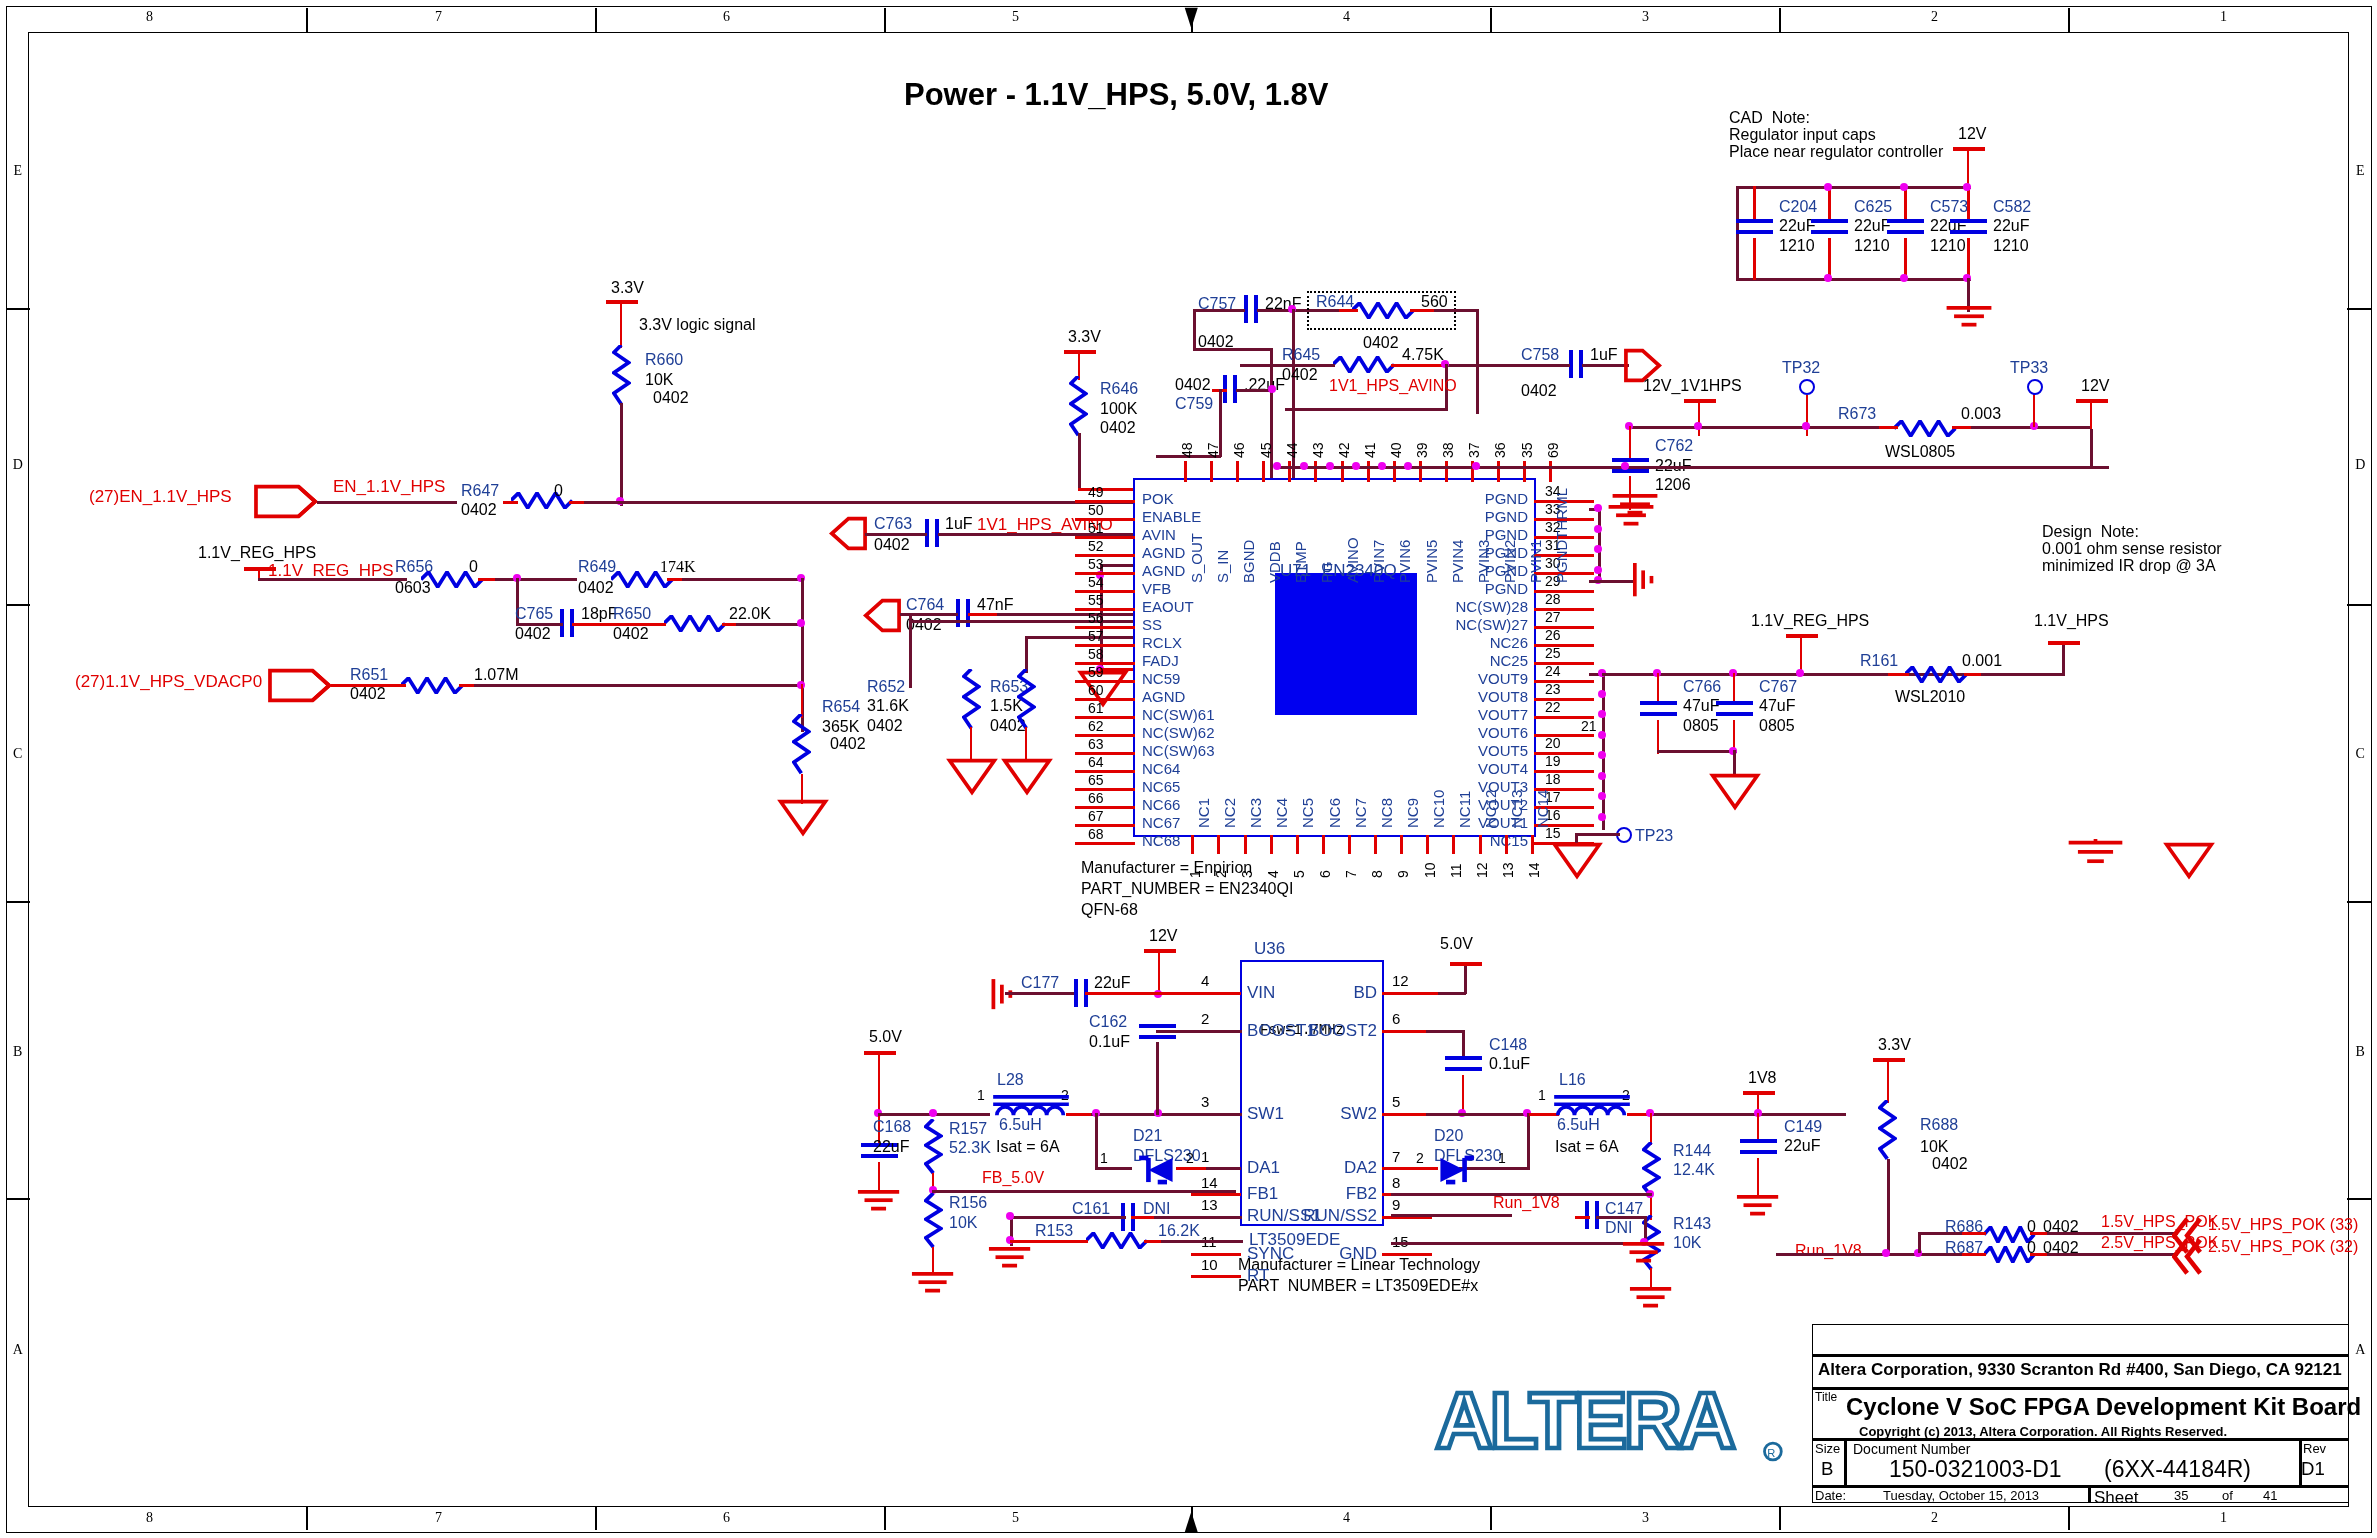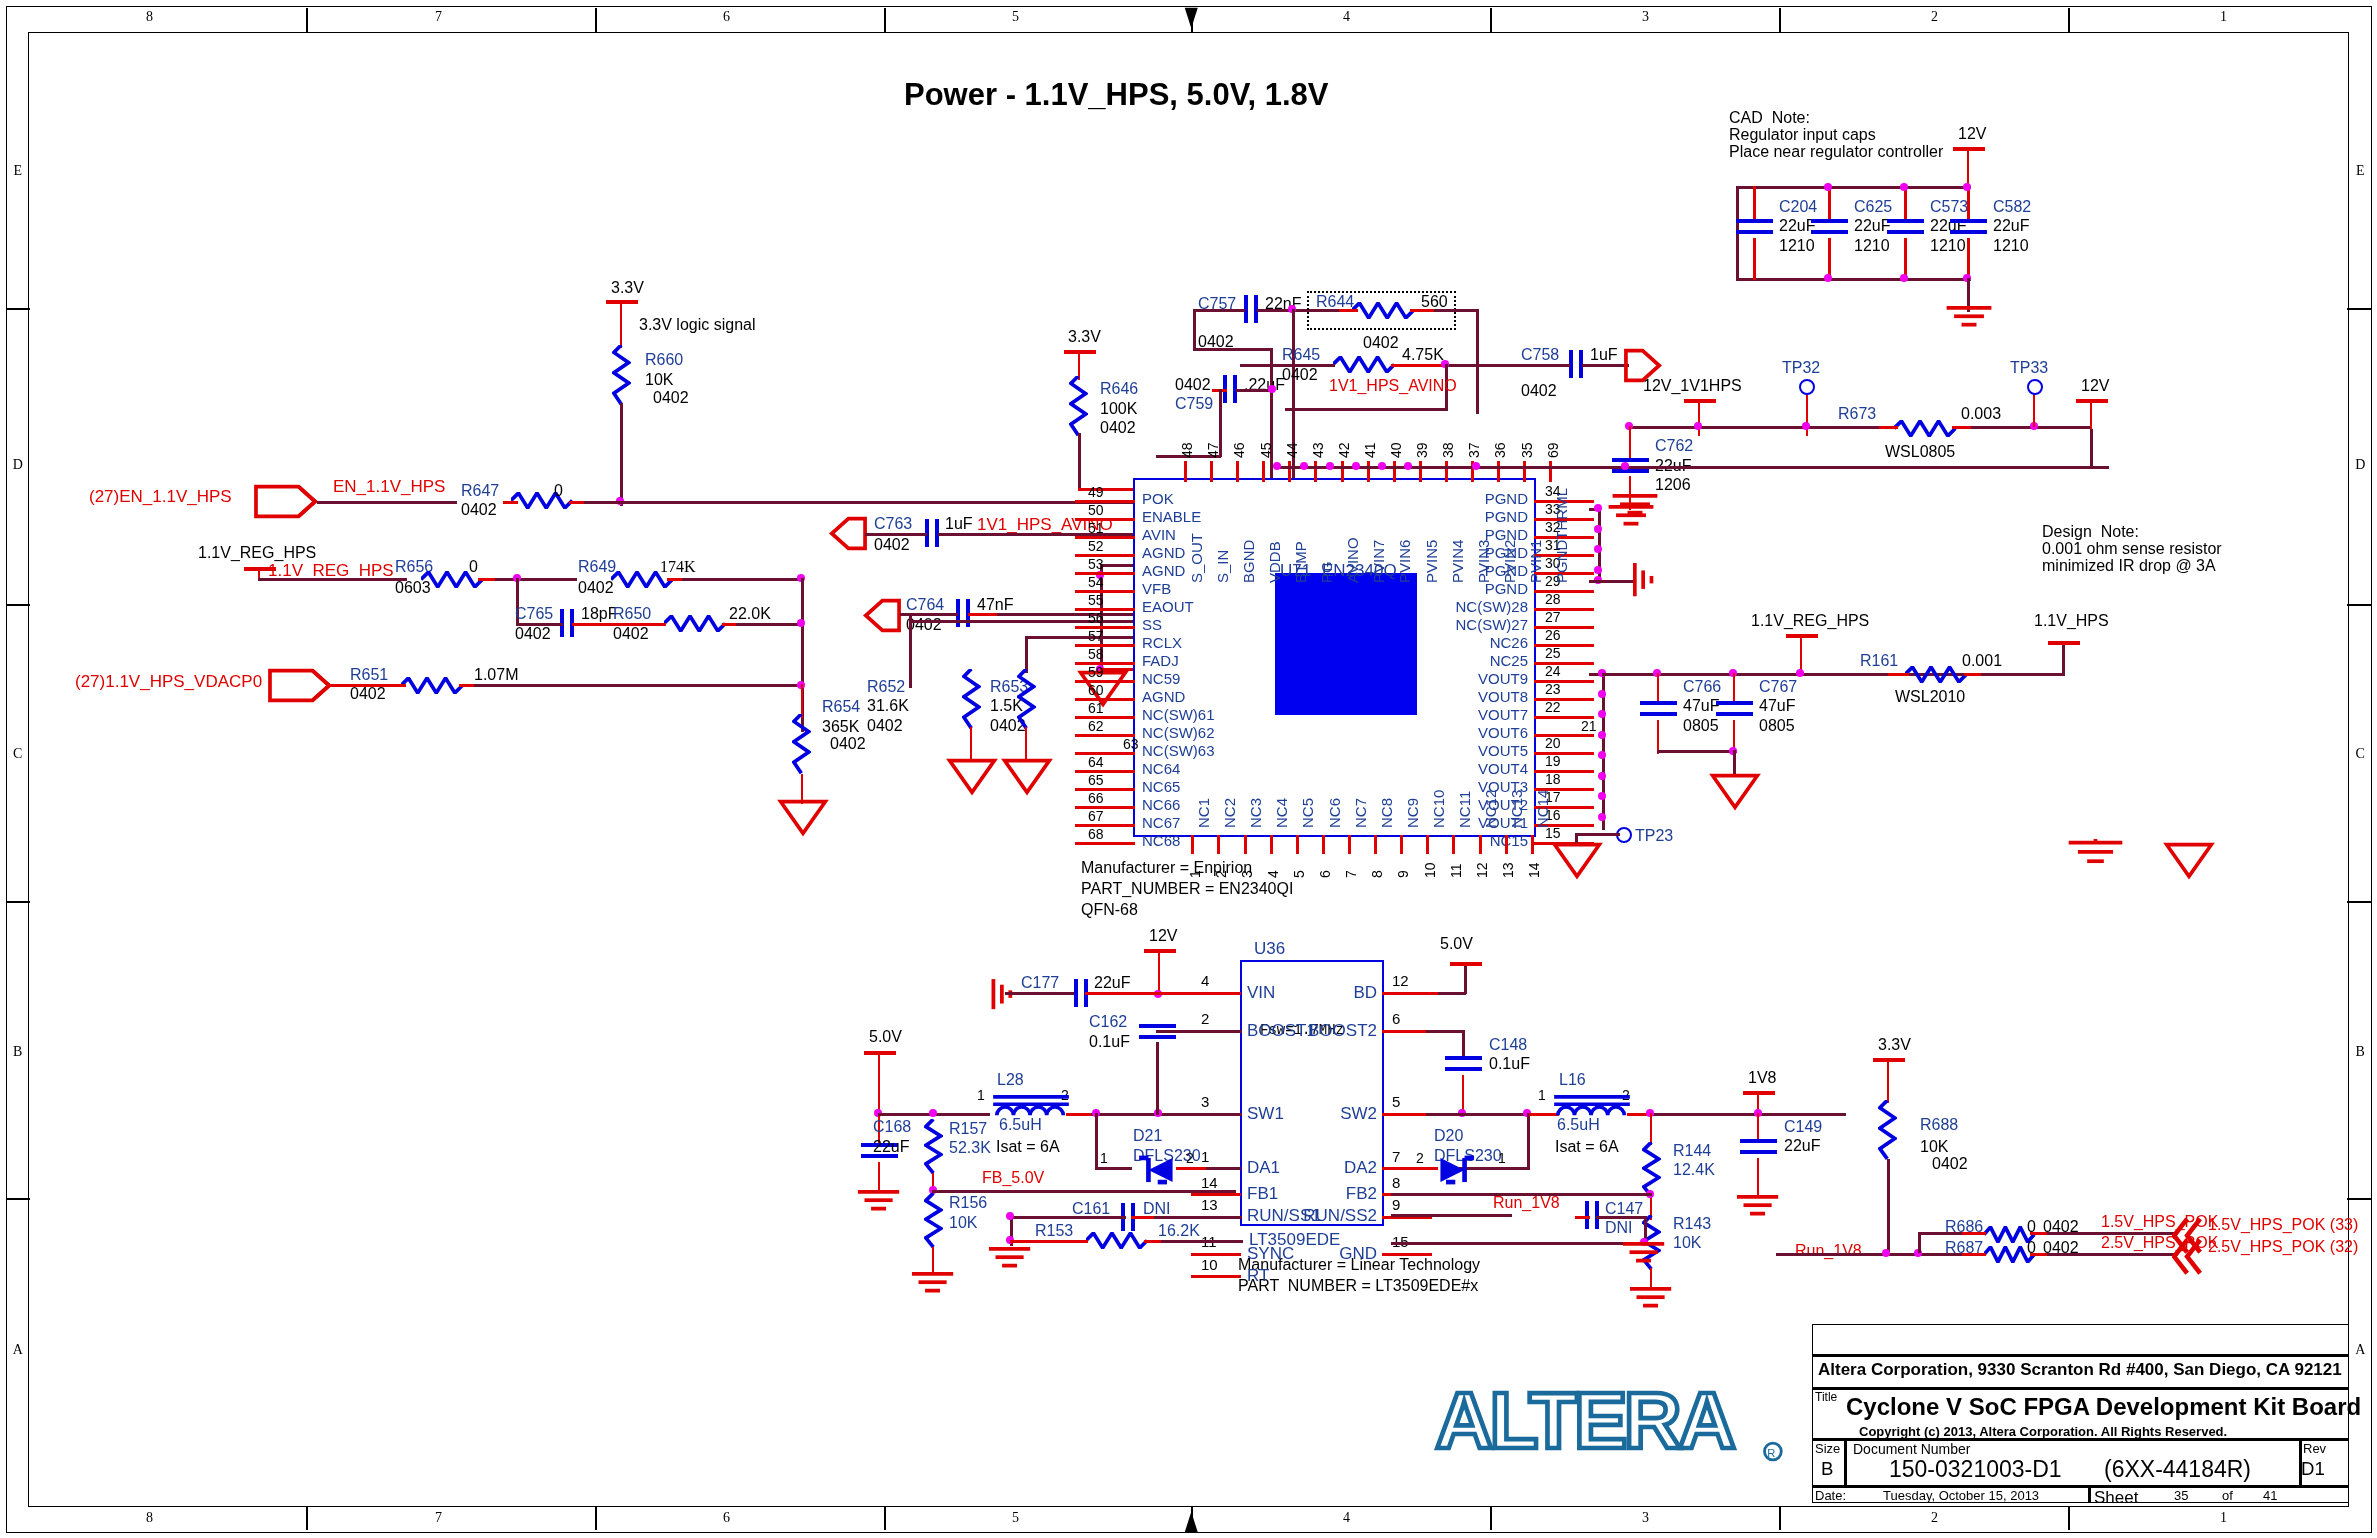--- a/index.html
+++ b/index.html
@@ -527,21 +527,21 @@
       <div class="w wr wh" style="left: 1075px; top: 698px; width: 60px; height: 2.8px;"></div>
       <div class="t blk f15" style="left: 1088px; top: 683px;">60</div>
       <div class="t blue f16" style="left: 1142px; top: 689px;">AGND</div>
       <div class="w wr wh" style="left: 1075px; top: 716px; width: 60px; height: 2.8px;"></div>
       <div class="t blk f15" style="left: 1088px; top: 701px;">61</div>
       <div class="t blue f16" style="left: 1142px; top: 707px;">NC(SW)61</div>
       <div class="w wr wh" style="left: 1075px; top: 734px; width: 60px; height: 2.8px;"></div>
       <div class="t blk f15" style="left: 1088px; top: 719px;">62</div>
       <div class="t blue f16" style="left: 1142px; top: 725px;">NC(SW)62</div>
       <div class="w wr wh" style="left: 1075px; top: 752px; width: 60px; height: 2.8px;"></div>
-      <div class="t blk f15" style="left: 1088px; top: 737px; margin-left: 35px;">63</div>
+      <div class="t blk f15" style="left: 1088px; top: 737px;">63</div>
       <div class="t blue f16" style="left: 1142px; top: 743px;">NC(SW)63</div>
       <div class="w wr wh" style="left: 1075px; top: 770px; width: 60px; height: 2.8px;"></div>
       <div class="t blk f15" style="left: 1088px; top: 755px;">64</div>
       <div class="t blue f16" style="left: 1142px; top: 761px;">NC64</div>
       <div class="w wr wh" style="left: 1075px; top: 788px; width: 60px; height: 2.8px;"></div>
       <div class="t blk f15" style="left: 1088px; top: 773px;">65</div>
       <div class="t blue f16" style="left: 1142px; top: 779px;">NC65</div>
       <div class="w wr wh" style="left: 1075px; top: 806px; width: 60px; height: 2.8px;"></div>
       <div class="t blk f15" style="left: 1088px; top: 791px;">66</div>
       <div class="t blue f16" style="left: 1142px; top: 797px;">NC66</div>

